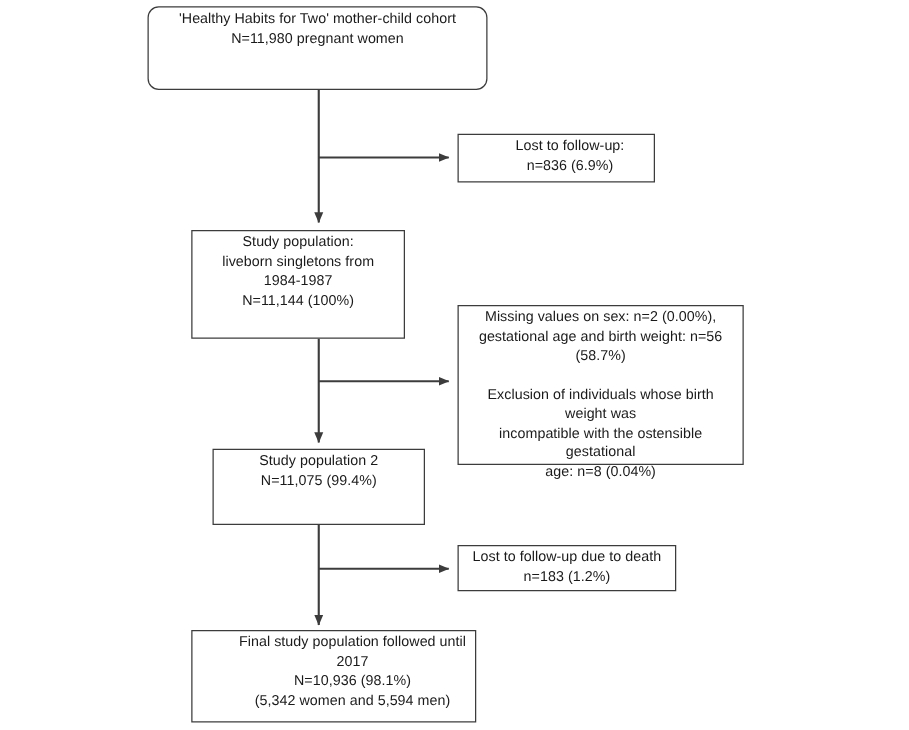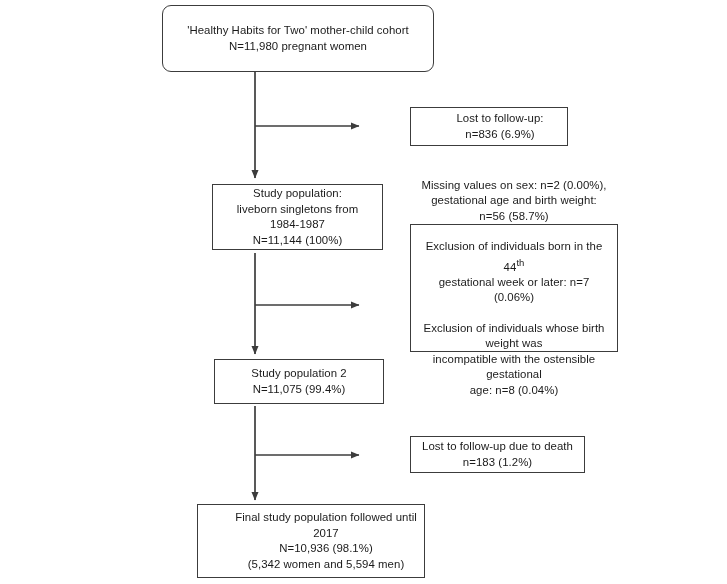--- a/index.html
+++ b/index.html
@@ -24,29 +24,28 @@
     top: 0;
     width: 727px;
     height: 584px;
   }
   .node {
     position: absolute;
     box-sizing: border-box;
     background: #ffffff;
     border: 1.6px solid #3c3c3c;
     display: flex;
-    align-items: center;
+    align-items: flex-start;
     justify-content: center;
     text-align: center;
     color: #1a1a1a;
     font-size: 11.4px;
     line-height: 15.5px;
     padding: 2px 6px;
     letter-spacing: 0.05px;
-    margin-left: 44px;
   }
   .node.rounded {
     border-radius: 9px;
   }
   .node-text {
     display: block;
     white-space: pre-line;
     width: 100%;
   }
   .para-block {
@@ -101,39 +100,37 @@
   <div class="node rounded" style="left:118px; top:5px; width:272px; height:67px;">
     <span class="node-text">'Healthy Habits for Two' mother-child cohort
 N=11,980 pregnant women</span>
   </div>
 
   <div class="node" style="left:366px; top:107px; width:158px; height:39px;padding-left:28px;">
     <span class="node-text">Lost to follow-up:
 n=836 (6.9%)</span>
   </div>
 
-  <div class="node" style="left:168px; top:184px; width:171px; height:66px;">
+  <div class="node" style="left:153px; top:184px; width:171px; height:87px;">
     <span class="node-text">Study population:
 liveborn singletons from
 1984-1987
 N=11,144 (100%)</span>
   </div>
 
-  <div class="node" style="left:366px; top:224px; width:208px; height:128px;">
+  <div class="node" style="left:366px; top:244px; width:229px; height:128px;">
     <span class="para-block">
       <span class="para"><span>Missing values on sex: n=2 (0.00%),</span><br><span>gestational age and birth weight: n=56 (58.7%)</span></span>
-      <span class="para"><span>Exclusion of individuals born in the 44</span><sup>th</sup><span>
-gestational week or later: n=7 (0.06%)</span></span>
       <span class="para">Exclusion of individuals whose birth weight was
 incompatible with the ostensible gestational
 age: n=8 (0.04%)</span>
     </span>
   </div>
 
-  <div class="node" style="left:170px; top:359px; width:170px; height:45px;">
+  <div class="node" style="left:170px; top:359px; width:170px; height:61px;">
     <span class="node-text">Study population 2
 N=11,075 (99.4%)</span>
   </div>
 
   <div class="node" style="left:366px; top:436px; width:175px; height:37px;">
     <span class="node-text">Lost to follow-up due to death
 n=183 (1.2%)</span>
   </div>
 
   <div class="node" style="left:153px; top:504px; width:228px; height:74px;padding-left:36px;">

